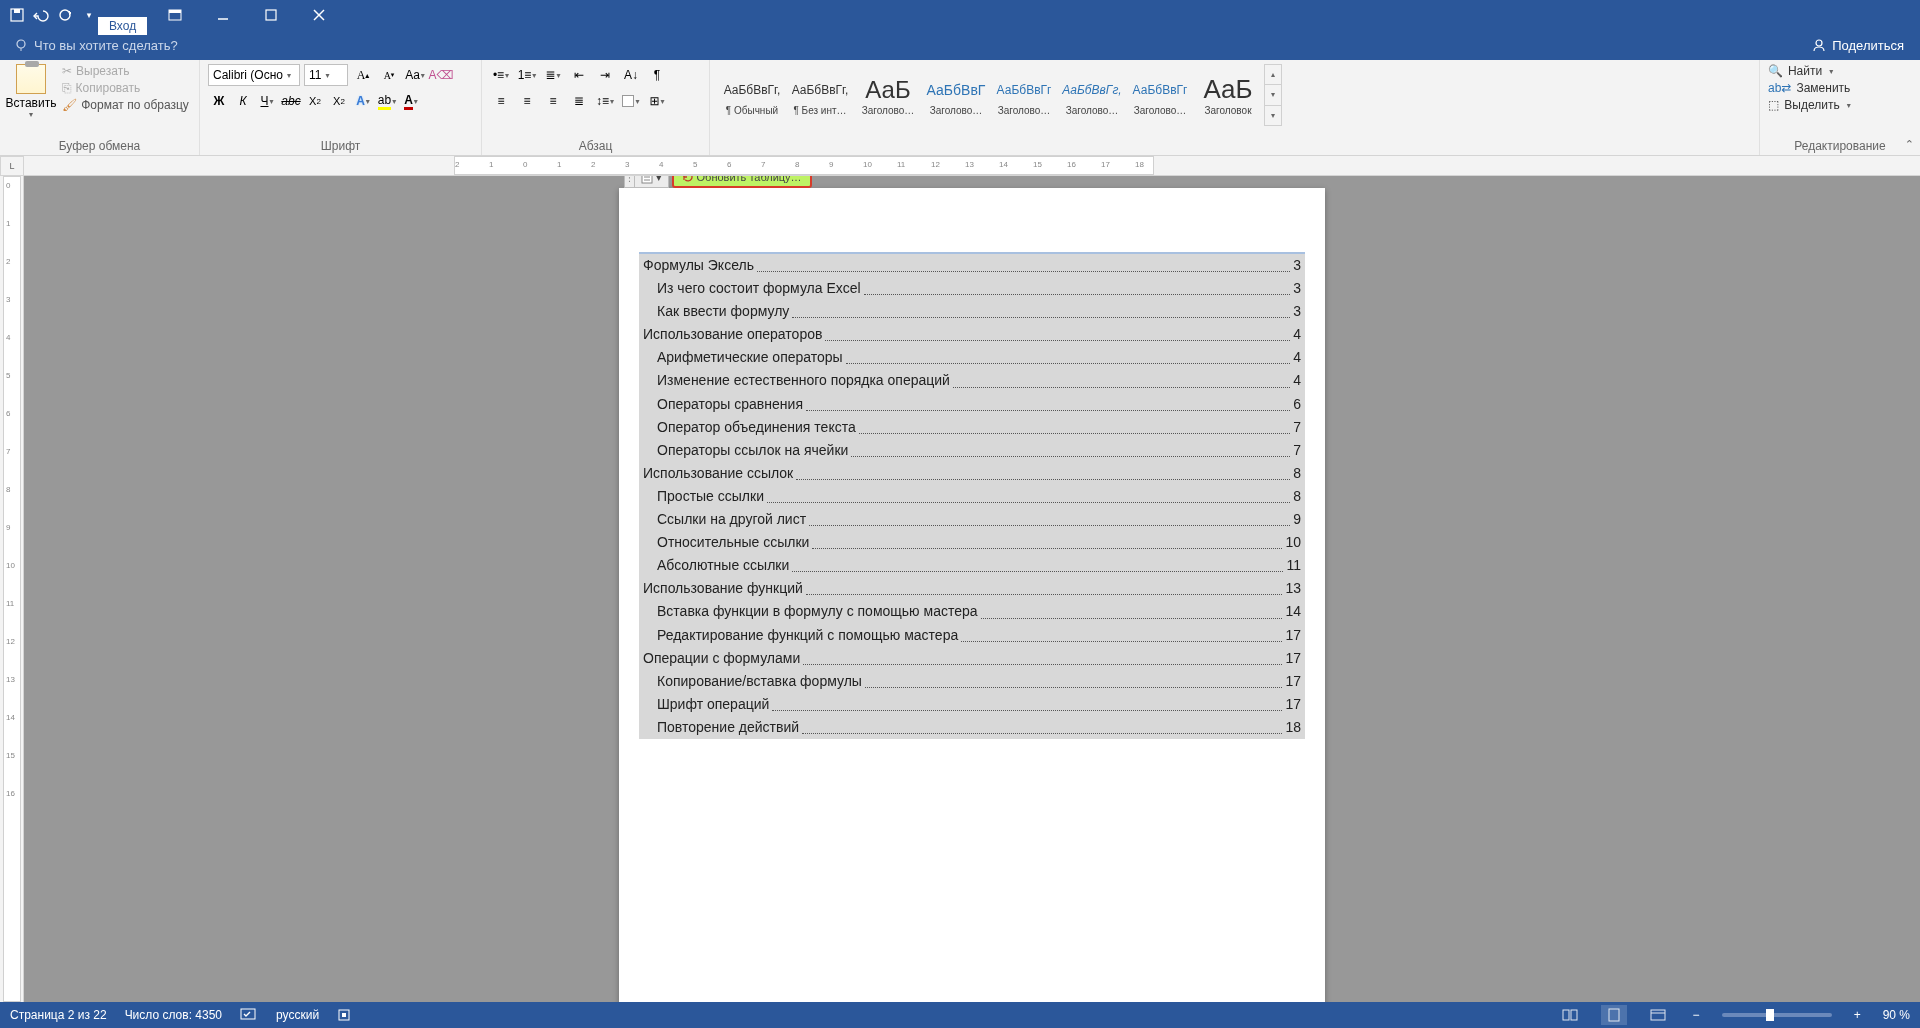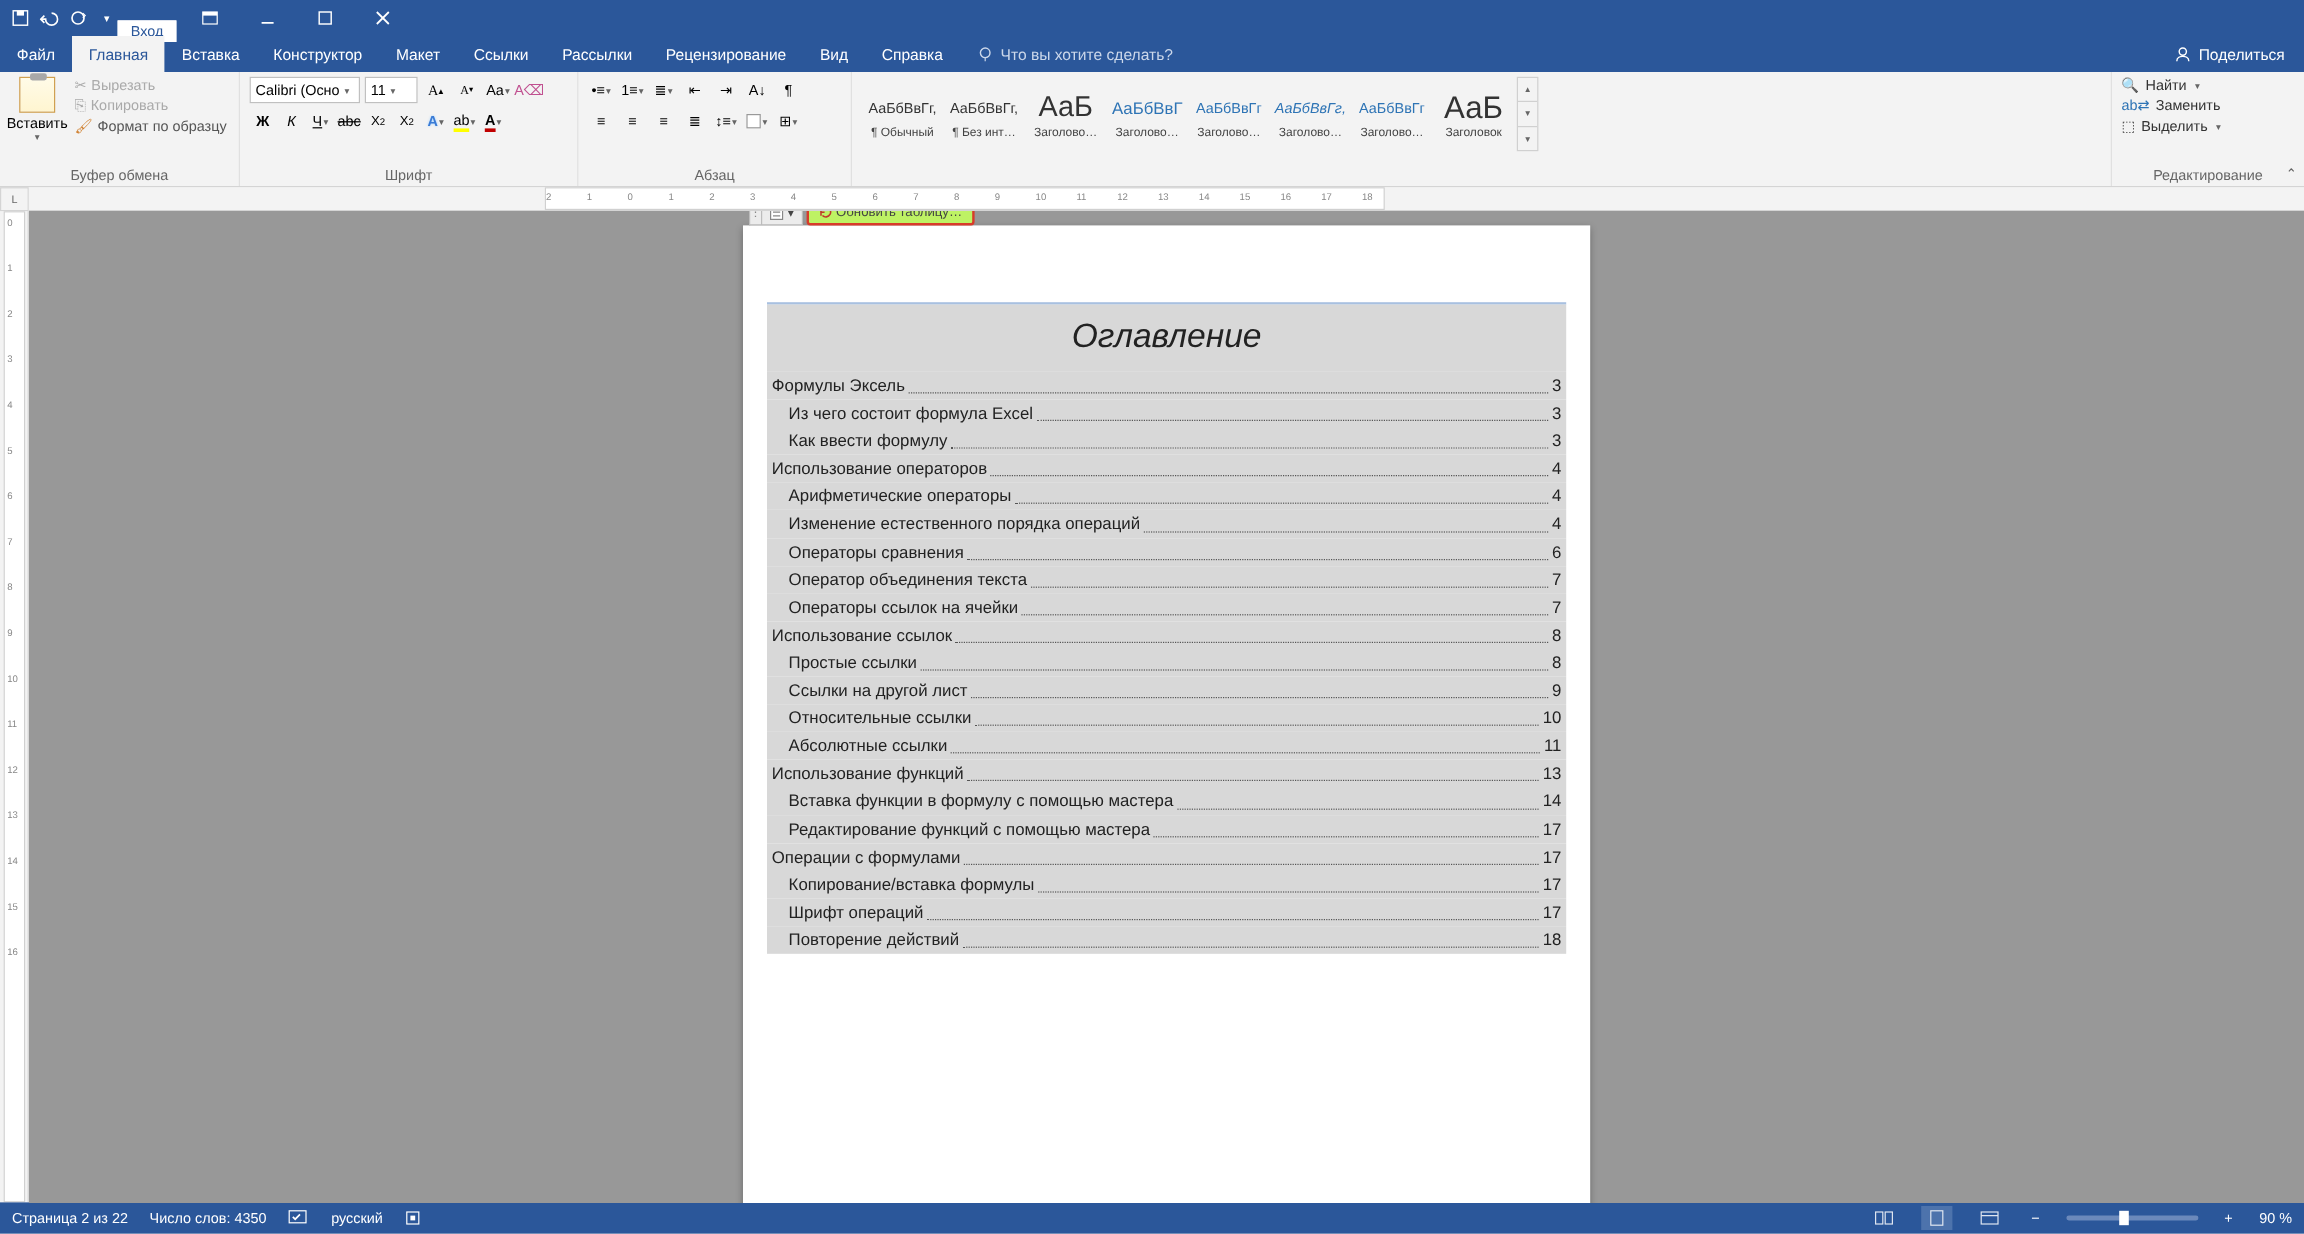--- a/index.html
+++ b/index.html
@@ -39,21 +39,21 @@
 .clip-lines { display: flex; flex-direction: column; gap: 3px; font-size: 12px; color: #555; }
 .clip-lines .line { display: flex; align-items: center; gap: 4px; cursor: pointer; }
 .clip-lines .line.disabled { color: #aaa; }
 
 
 .font-top { display: flex; align-items: center; gap: 4px; }
 .combo { height: 22px; border: 1px solid #c0c0c0; background: #fff; display: flex; align-items: center; padding: 0 4px; font-size: 12px; }
 .combo .caret { margin-left: 4px; font-size: 8px; color: #666; }
 .font-bottom { display: flex; align-items: center; gap: 2px; margin-top: 4px; }
 .underline-u { text-decoration: underline; }
-.strike { text-decoration: line-through; }
+.strike { text-decoration: line-through; font-style: italic; }
 .sub { font-size: 11px; } .sub sub{font-size:8px;}
 .sup { font-size: 11px; } .sup sup{font-size:8px;}
 
 
 .para-body { display: flex; flex-direction: column; gap: 4px; }
 
 
 .styles-body { display: flex; align-items: stretch; }
 .style-item { width: 68px; height: 62px; border: 1px solid transparent; display: flex; flex-direction: column; align-items: center; justify-content: center; cursor: pointer; }
 .style-sample { font-size: 13px; height: 30px; display:flex; align-items:center; }
@@ -154,32 +154,20 @@
     <span class="win-btn">
         <svg width="12" height="12">
           <line x1="1" y1="1" x2="11" y2="11" stroke="#fff" stroke-width="1.5"></line>
           <line x1="11" y1="1" x2="1" y2="11" stroke="#fff" stroke-width="1.5"></line>
         </svg>
       </span>
   </div>
 </div>
 
 <div class="tabbar">
-  <div id="tabs-container" style="display:flex;">
-      <div class="tab">Файл</div>
-      <div class="tab active">Главная</div>
-      <div class="tab">Вставка</div>
-      <div class="tab">Конструктор</div>
-      <div class="tab">Макет</div>
-      <div class="tab">Ссылки</div>
-      <div class="tab">Рассылки</div>
-      <div class="tab">Рецензирование</div>
-      <div class="tab">Вид</div>
-      <div class="tab">Справка</div>
-    </div>
   <div class="tell-me">
     <span>
         <svg width="14" height="14">
           <circle cx="7" cy="6" r="4" fill="none" stroke="#cbd7ea" stroke-width="1.2"></circle>
           <line x1="7" y1="10" x2="7" y2="13" stroke="#cbd7ea"></line>
         </svg>
       </span>
     <span>Что вы хотите сделать?</span>
   </div>
   <div class="spacer"></div>
@@ -430,21 +418,20 @@
         <span>
             <svg width="12" height="12">
               <path d="M2 6a4 4 0 1 1 1.2 2.8" fill="none" stroke="#c0392b" stroke-width="1.3"></path>
               <path d="M2 9v-3h3" fill="none" stroke="#c0392b" stroke-width="1.3"></path>
             </svg>
           </span>
         <span>Обновить таблицу…</span>
       </div>
     </div>
     <div class="toc-container">
-      <div class="toc-title">Оглавление</div>
       <div id="toc-body">
           <div class="toc-line">
             <span class="txt lvl1">Формулы Эксель </span>
             <span class="dots"></span>
             <span class="pg">3</span>
           </div>
           <div class="toc-line">
             <span class="txt lvl2">Из чего состоит формула Excel</span>
             <span class="dots"></span>
             <span class="pg">3</span>

